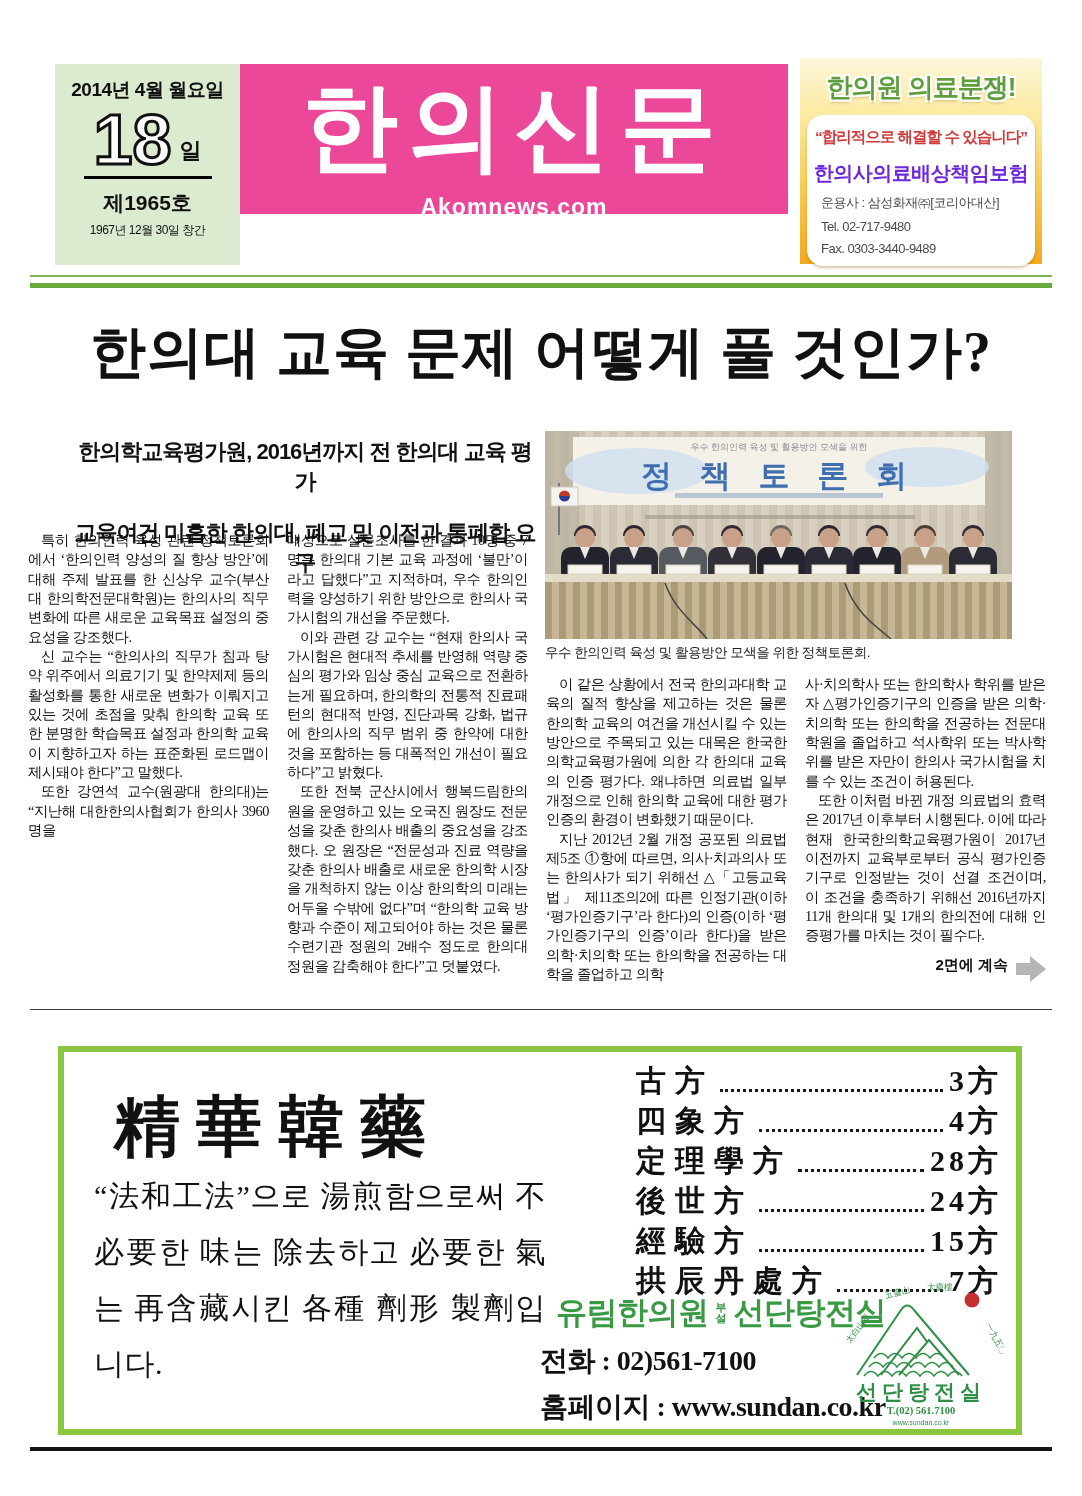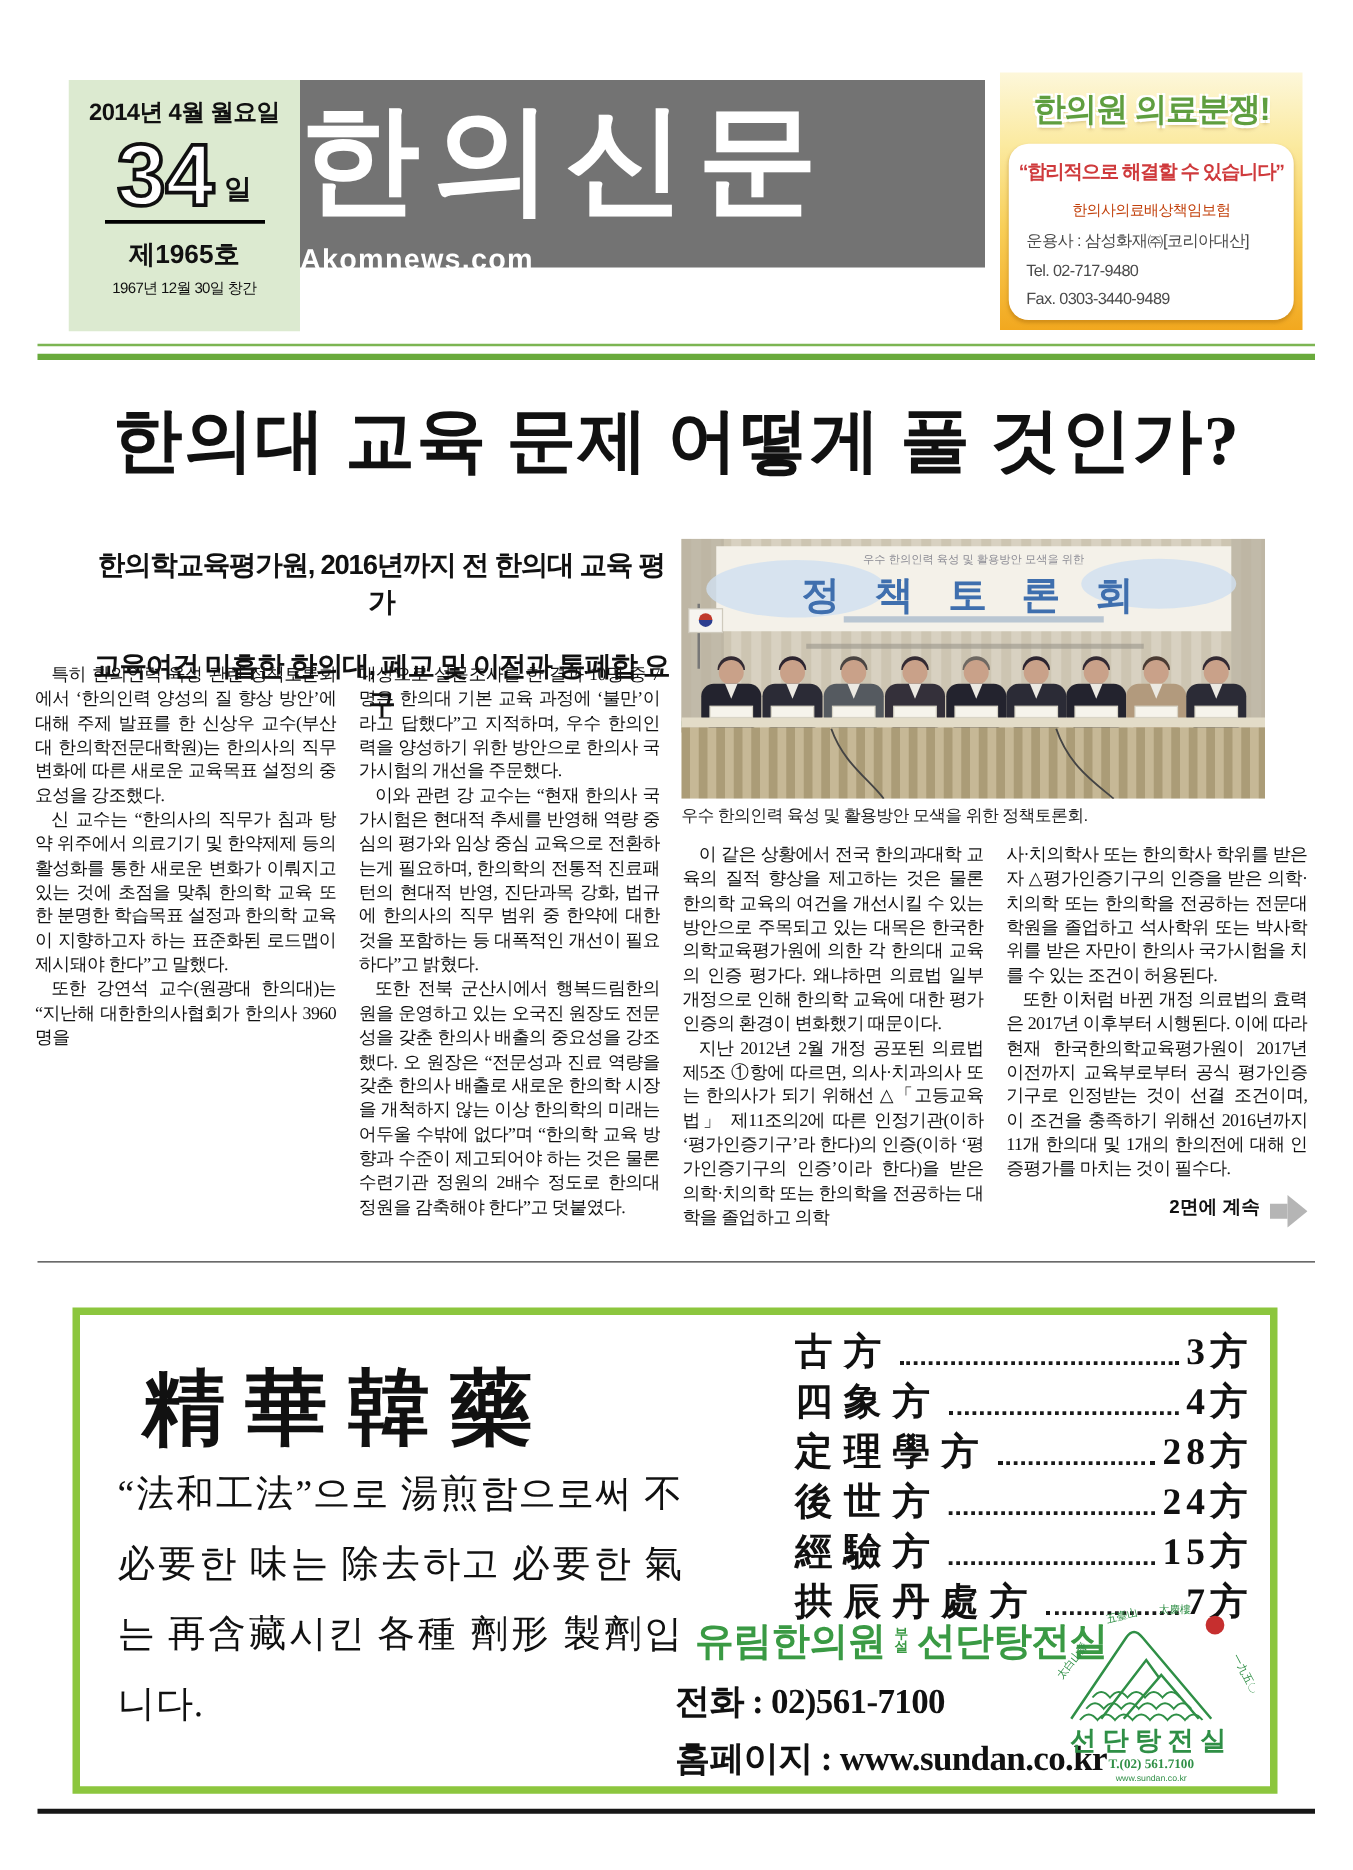--- a/index.html
+++ b/index.html
@@ -11,32 +11,32 @@
   .date-box{left:55px;top:64px;width:185px;height:201px;background:#dcead0;text-align:center;box-sizing:border-box;padding-top:13px;}
   .date-line{font-family:"Liberation Sans",sans-serif;font-weight:bold;font-size:19px;letter-spacing:-0.5px;}
   .day-row{display:flex;align-items:flex-end;justify-content:center;margin-top:4px;}
   .day-num{font-family:"Liberation Sans",sans-serif;font-weight:bold;font-size:70px;line-height:0.95;color:#fff;
            -webkit-text-stroke:3px #101010;}
   .day-suffix{font-family:"Liberation Sans",sans-serif;font-weight:bold;font-size:22px;margin:0 0 8px 8px;}
   .day-underline{width:128px;border-bottom:3px solid #000;margin:2px auto 10px;}
   .issue-no{font-family:"Liberation Sans",sans-serif;font-weight:bold;font-size:21px;}
   .founded{font-family:"Liberation Sans",sans-serif;font-size:12px;margin-top:5px;letter-spacing:-0.5px;}
 
-  .masthead{left:240px;top:64px;width:548px;height:150px;background:#737373;color:#fff;box-sizing:border-box;padding-top:14px;}
+  .masthead{left:240px;top:64px;width:548px;height:150px;background:#ec4899;color:#fff;text-align:center;box-sizing:border-box;padding-top:14px;}
   .masthead-title{font-size:96px;font-weight:bold;letter-spacing:10px;line-height:1.05;}
   .masthead-url{font-family:"Liberation Sans",sans-serif;font-weight:bold;font-size:23px;letter-spacing:1px;margin-top:15px;}
 
   .header-ad{left:800px;top:58px;width:242px;height:206px;box-sizing:border-box;
              background:linear-gradient(180deg,#fdf7da 0%,#fbeaa0 28%,#f8cf58 60%,#f2a81f 100%);
              text-align:center;padding-top:12px;}
   .header-ad-title{font-family:"Liberation Sans",sans-serif;font-weight:bold;font-size:26px;color:#5f9e3f;letter-spacing:-1px;
         text-shadow:-2px -2px 0 #fff,2px -2px 0 #fff,-2px 2px 0 #fff,2px 2px 0 #fff,0 3px 3px rgba(120,80,0,.35);}
   .header-ad-box{background:#fff;border-radius:16px;margin:10px 7px 0;padding:12px 4px 10px;box-shadow:0 2px 3px rgba(150,90,0,.35);}
   .header-ad-quote{font-family:"Liberation Sans",sans-serif;font-weight:bold;font-size:15.5px;color:#cf3a3c;letter-spacing:-1px;}
-  .header-ad-product{font-family:"Liberation Sans",sans-serif;font-weight:normal;font-size:12px;color:#c2410c;margin-top:12px;letter-spacing:-0.5px;}
+  .header-ad-product{font-family:"Liberation Sans",sans-serif;font-weight:bold;font-size:20px;color:#6d28d9;margin-top:12px;letter-spacing:-0.5px;}
   .header-ad-detail{font-family:"Liberation Sans",sans-serif;font-size:13px;color:#4a4a4a;text-align:left;padding-left:10px;margin-top:7px;letter-spacing:-0.5px;}
 
   .rule-thin{left:30px;top:275px;width:1022px;height:2px;background:#7cb552;}
   .rule-thick{left:30px;top:283px;width:1022px;height:5px;background:#69aa3c;}
 
   
   .headline{left:0;top:315px;width:1082px;text-align:center;font-size:56px;font-weight:bold;letter-spacing:1px;}
   .subheads{left:70px;top:437px;width:470px;text-align:center;font-family:"Liberation Sans",sans-serif;font-weight:bold;font-size:22px;letter-spacing:-1px;}
   .subheads div{margin-bottom:21px;}
 
@@ -79,21 +79,21 @@
   .bottom-rule{left:30px;top:1447px;width:1022px;height:4px;background:#161616;}
 </style>
 </head>
 <body>
 
 <div class="page">
 
   <div class="abs date-box">
     <div class="date-line">2014년 4월 월요일</div>
     <div class="day-row">
-      <span class="day-num">34</span>
+      <span class="day-num">18</span>
       <span class="day-suffix">일</span>
     </div>
     <div class="day-underline"></div>
     <div class="issue-no">제1965호</div>
     <div class="founded">1967년 12월 30일 창간</div>
   </div>
 
   <div class="abs masthead">
     <div class="masthead-title">한의신문</div>
     <div class="masthead-url">Akomnews.com</div>

